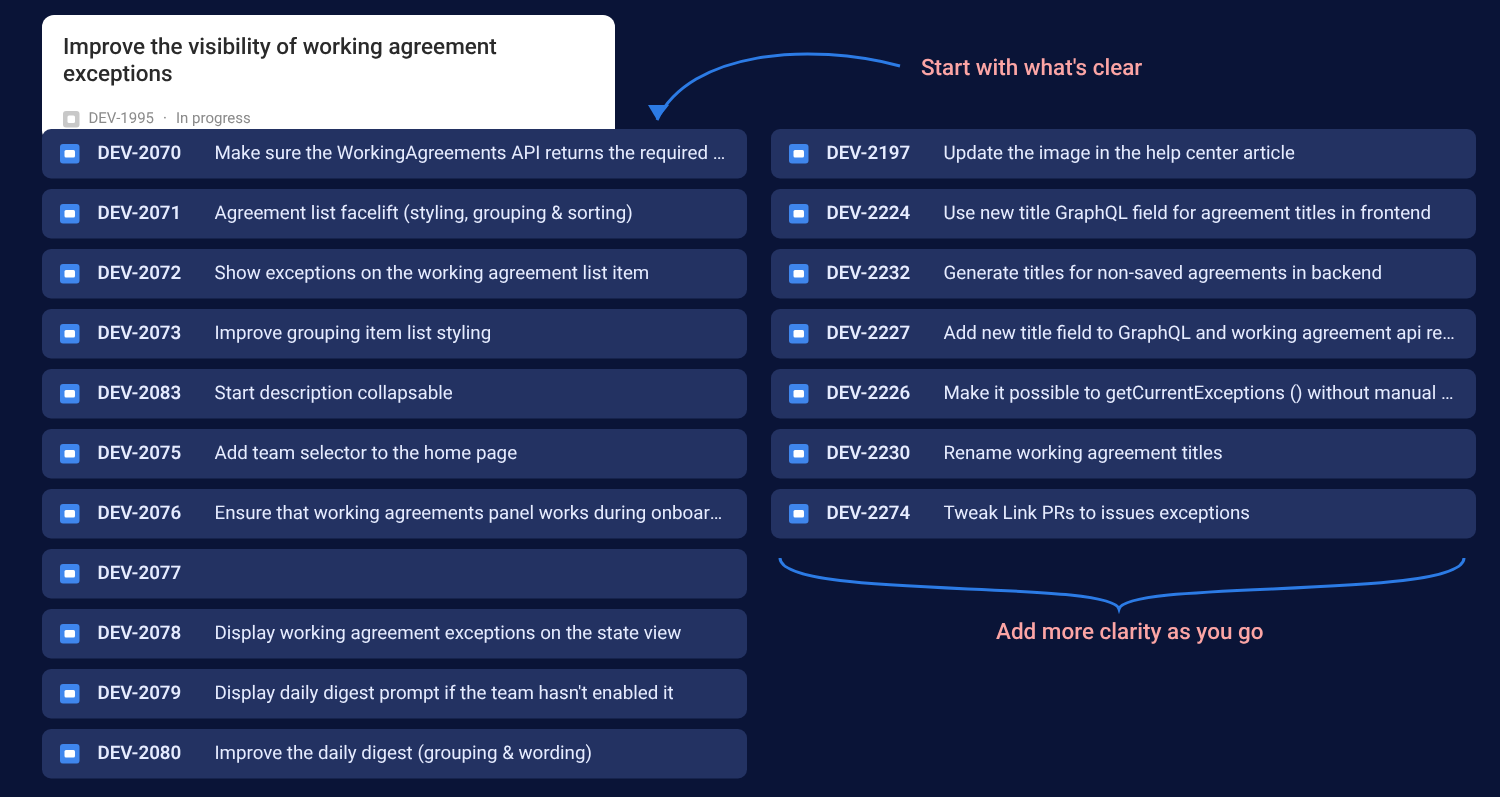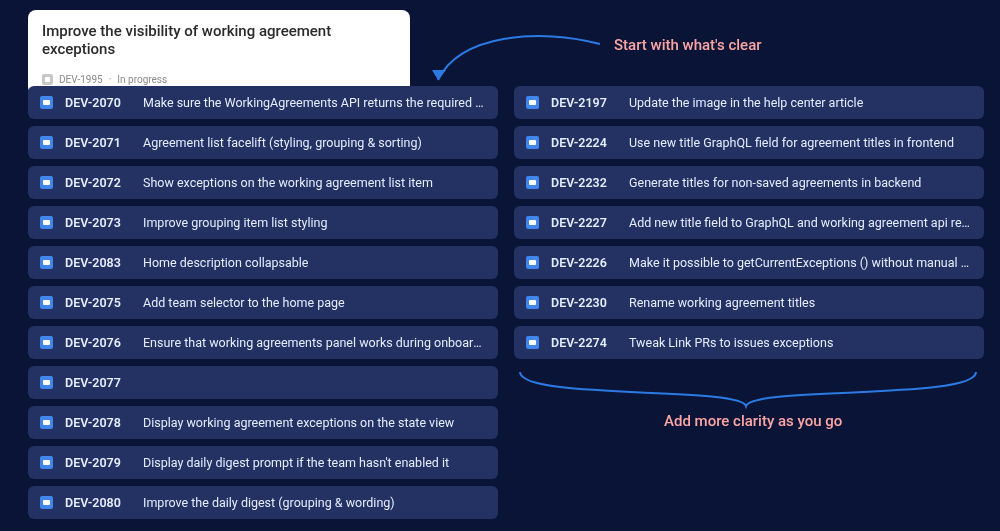--- a/index.html
+++ b/index.html
@@ -149,21 +149,21 @@
         <span class="ttitle">Show exceptions on the working agreement list item</span>
       </div>
       <div class="ticket">
         <span class="badge"></span>
         <span class="tid">DEV-2073</span>
         <span class="ttitle">Improve grouping item list styling</span>
       </div>
       <div class="ticket">
         <span class="badge"></span>
         <span class="tid">DEV-2083</span>
-        <span class="ttitle">Home description collapsable</span>
+        <span class="ttitle">Start description collapsable</span>
       </div>
       <div class="ticket">
         <span class="badge"></span>
         <span class="tid">DEV-2075</span>
         <span class="ttitle">Add team selector to the home page</span>
       </div>
       <div class="ticket">
         <span class="badge"></span>
         <span class="tid">DEV-2076</span>
         <span class="ttitle">Ensure that working agreements panel works during onboarding</span>

